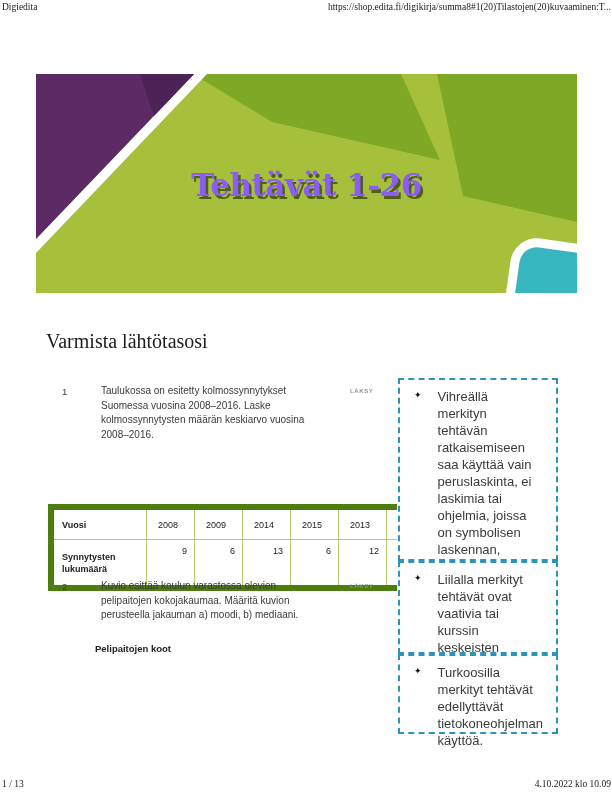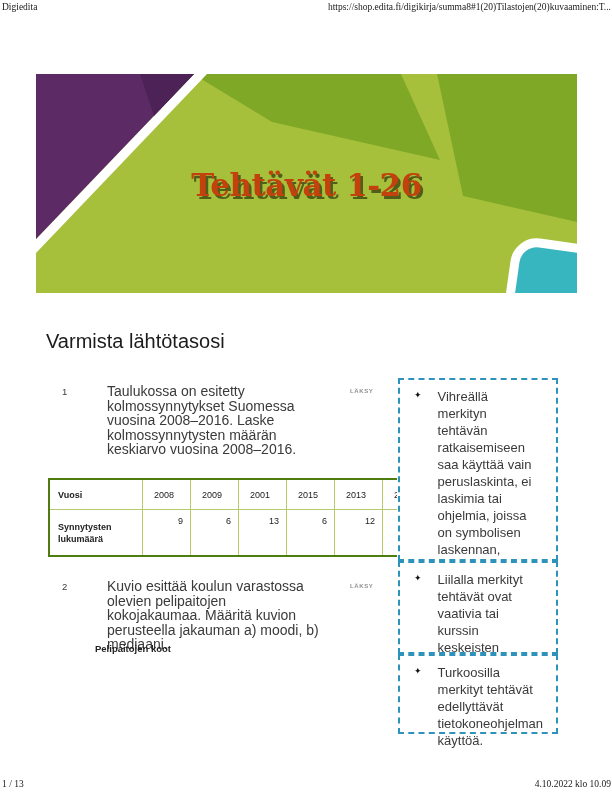--- a/index.html
+++ b/index.html
@@ -14,40 +14,40 @@
   #ftr-left{left:2px;bottom:3px;}
   #ftr-right{right:1px;bottom:3px;}
 
   
   #banner{left:36px;top:74px;width:541px;height:219px;overflow:hidden;}
   #banner svg{display:block;}
   #banner-title{left:0;top:0;width:100%;height:100%;display:flex;align-items:center;justify-content:center;
     padding-top:2px;box-sizing:border-box;}
   #banner-title span{
     font-family:"DejaVu Serif",serif;font-weight:bold;font-size:31px;letter-spacing:-0.5px;
-    color:#c2410c;text-shadow:2.5px 2.5px 0 rgba(10,12,0,0.55);}
+    color:#8b5cf6;text-shadow:2.5px 2.5px 0 rgba(10,12,0,0.55);}
 
   
-  #section-title{left:46px;top:330px;font-family:Liberation Sans, sans-serif;font-size:20px;
+  #section-title{left:46px;top:330px;font-family:Liberation Serif, serif;font-size:20px;
     font-weight:500;color:#1c1c1c;}
 
   
   .task-number{font-size:9.5px;color:#3a3a3a;left:62px;}
-  .task-body{font-size:14px;line-height:14.6px;color:#3a3a3a;left:107px;width:215px;}
+  .task-body{font-size:10px;line-height:14.6px;color:#3a3a3a;left:101px;width:215px;}
   .task-tag{font-size:6px;font-weight:600;letter-spacing:0.6px;color:#909090;left:350px;}
   #task1-number{top:386px;} #task1-body{top:384px;} #task1-tag{top:388px;}
   #task2-number{top:581px;} #task2-body{top:579px;} #task2-tag{top:583px;}
   #task2-subtitle{left:95px;top:643px;font-size:9.5px;font-weight:bold;color:#222222;}
 
   
   #table-wrap{left:48px;top:478px;width:349px;overflow:hidden;}
   table.stats{border-collapse:collapse;}
   table.stats th,table.stats td{border:1.5px solid #b5cb6b;font-size:9px;color:#222222;
     vertical-align:middle;}
-  table.stats{border:2px solid #4d7c0f;}
+  table.stats{border:6px solid #4d7c0f;margin-top:26px;}
   th.lbl{width:80px;min-width:80px;text-align:left;padding:4px 4px 4px 8px;font-weight:bold;line-height:12px;}
   th.yr{width:38px;min-width:38px;text-align:center;padding:4px 7px 4px 2px;font-weight:normal;font-size:9.5px;}
   td.val{width:38px;min-width:38px;text-align:right;padding:4px 7px 4px 2px;font-size:9.5px;}
   tr.r1 th{height:21px;} tr.r2 th,tr.r2 td{height:35px;}
   tr.r2 td{vertical-align:top;padding-top:6px;}
 
   
   .note-box{left:398px;width:160px;border:2px dashed #2e93ba;box-sizing:border-box;
     display:flex;align-items:flex-start;background:#ffffff;}
   #note1{top:378px;height:183px;}
@@ -85,21 +85,21 @@
 <div class="abs task-body" id="task1-body">Taulukossa on esitetty kolmossynnytykset Suomessa vuosina 2008–2016. Laske kolmossynnytysten määrän keskiarvo vuosina 2008–2016.</div>
 <div class="abs task-tag" id="task1-tag">LÄKSY</div>
 
 <div class="abs" id="table-wrap">
   <table class="stats">
     <tbody>
         <tr class="r1">
       <th class="lbl">Vuosi</th>
       <th class="yr">2008</th>
       <th class="yr">2009</th>
-      <th class="yr">2001</th>
+      <th class="yr">2014</th>
       <th class="yr">2015</th>
       <th class="yr">2013</th>
       <th class="yr">2013</th>
 
     </tr>
     <tr class="r2">
       <th class="lbl">Synnytysten lukumäärä</th>
       <td class="val">9</td>
       <td class="val">6</td>
       <td class="val">13</td>

